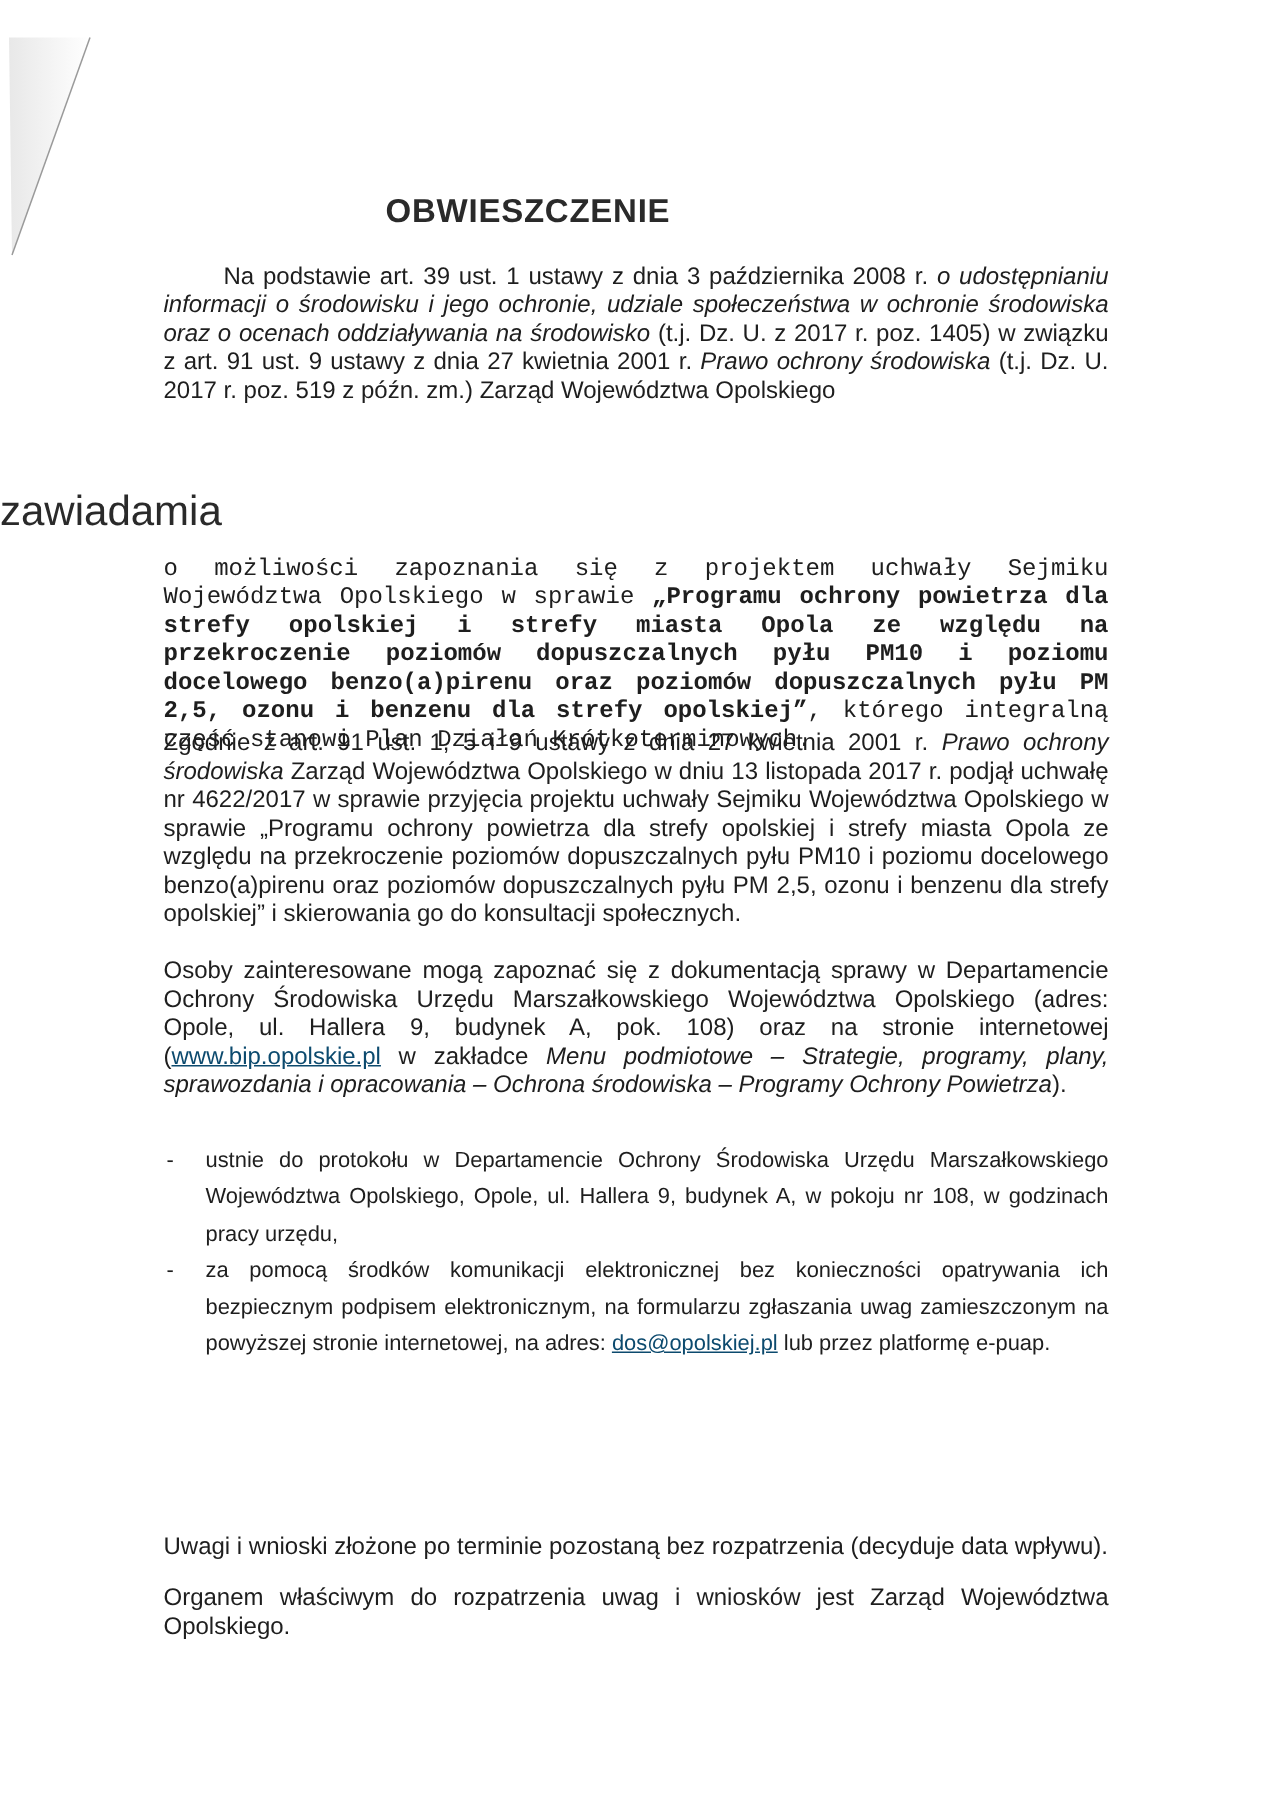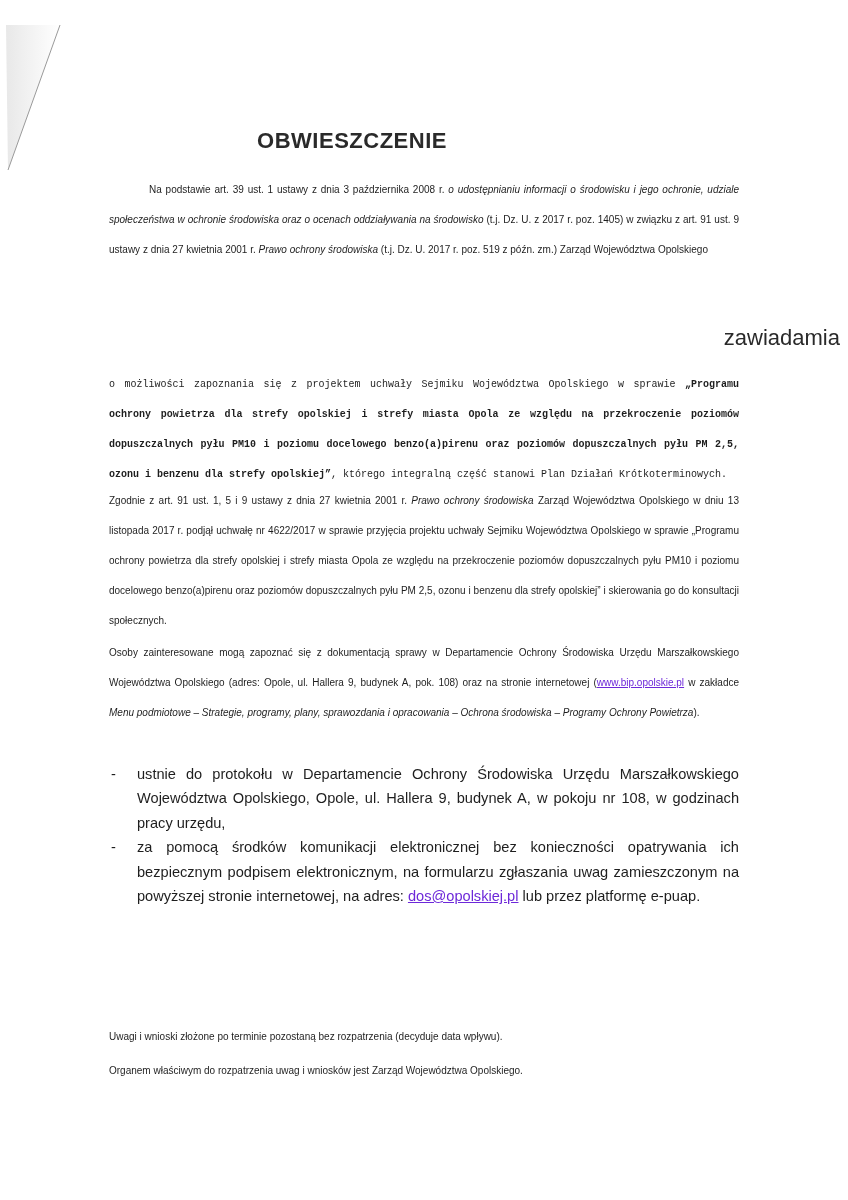--- a/index.html
+++ b/index.html
@@ -2,24 +2,24 @@
 <html><head>
   <meta charset="utf-8">
   <style>
     html, body { margin: 0; padding: 0; background: #ffffff; }
     body { width: 848px; height: 1200px; position: relative; overflow: hidden;
       font-family: "Liberation Sans", sans-serif; color: #1e1e1e; }
     .fold { position: absolute; left: 0; top: 0; width: 100px; height: 180px; }
     .page { position: absolute; left: 109px; top: 0; width: 630px; }
     .title { position: absolute; left: 0; width: 704px; top: 128px; text-align: center;
       font-weight: bold; font-size: 22px; letter-spacing: 0.5px; color: #2a2a2a; }
-    .p { font-size: 10px; line-height: 30px; text-align: justify; margin: 0; }
+    .p { font-size: 16px; line-height: 19px; text-align: justify; margin: 0; }
     .indent { text-indent: 40px; }
-    .heading2 { position: absolute; left: 0; width: 840px; text-align: right; font-size: 22px; color: #2a2a2a; }
-    a.link { color: #6d28d9; text-decoration: underline; }
+    .heading2 { position: absolute; left: 0; width: 840px; text-align: left; font-size: 28px; color: #2a2a2a; }
+    a.link { color: #0c4a6e; text-decoration: underline; }
     .blk { position: absolute; left: 0; width: 630px; }
     ul.dash { list-style: none; margin: 0; padding: 0; }
     ul.dash li { position: relative; padding-left: 28px; font-size: 14.6px; line-height: 24.4px; text-align: justify; }
     ul.dash li::before { content: "-"; position: absolute; left: 2px; top: 0; }
     b { font-weight: bold; }
     i { font-style: italic; }
   </style>
 </head>
 <body>
 

